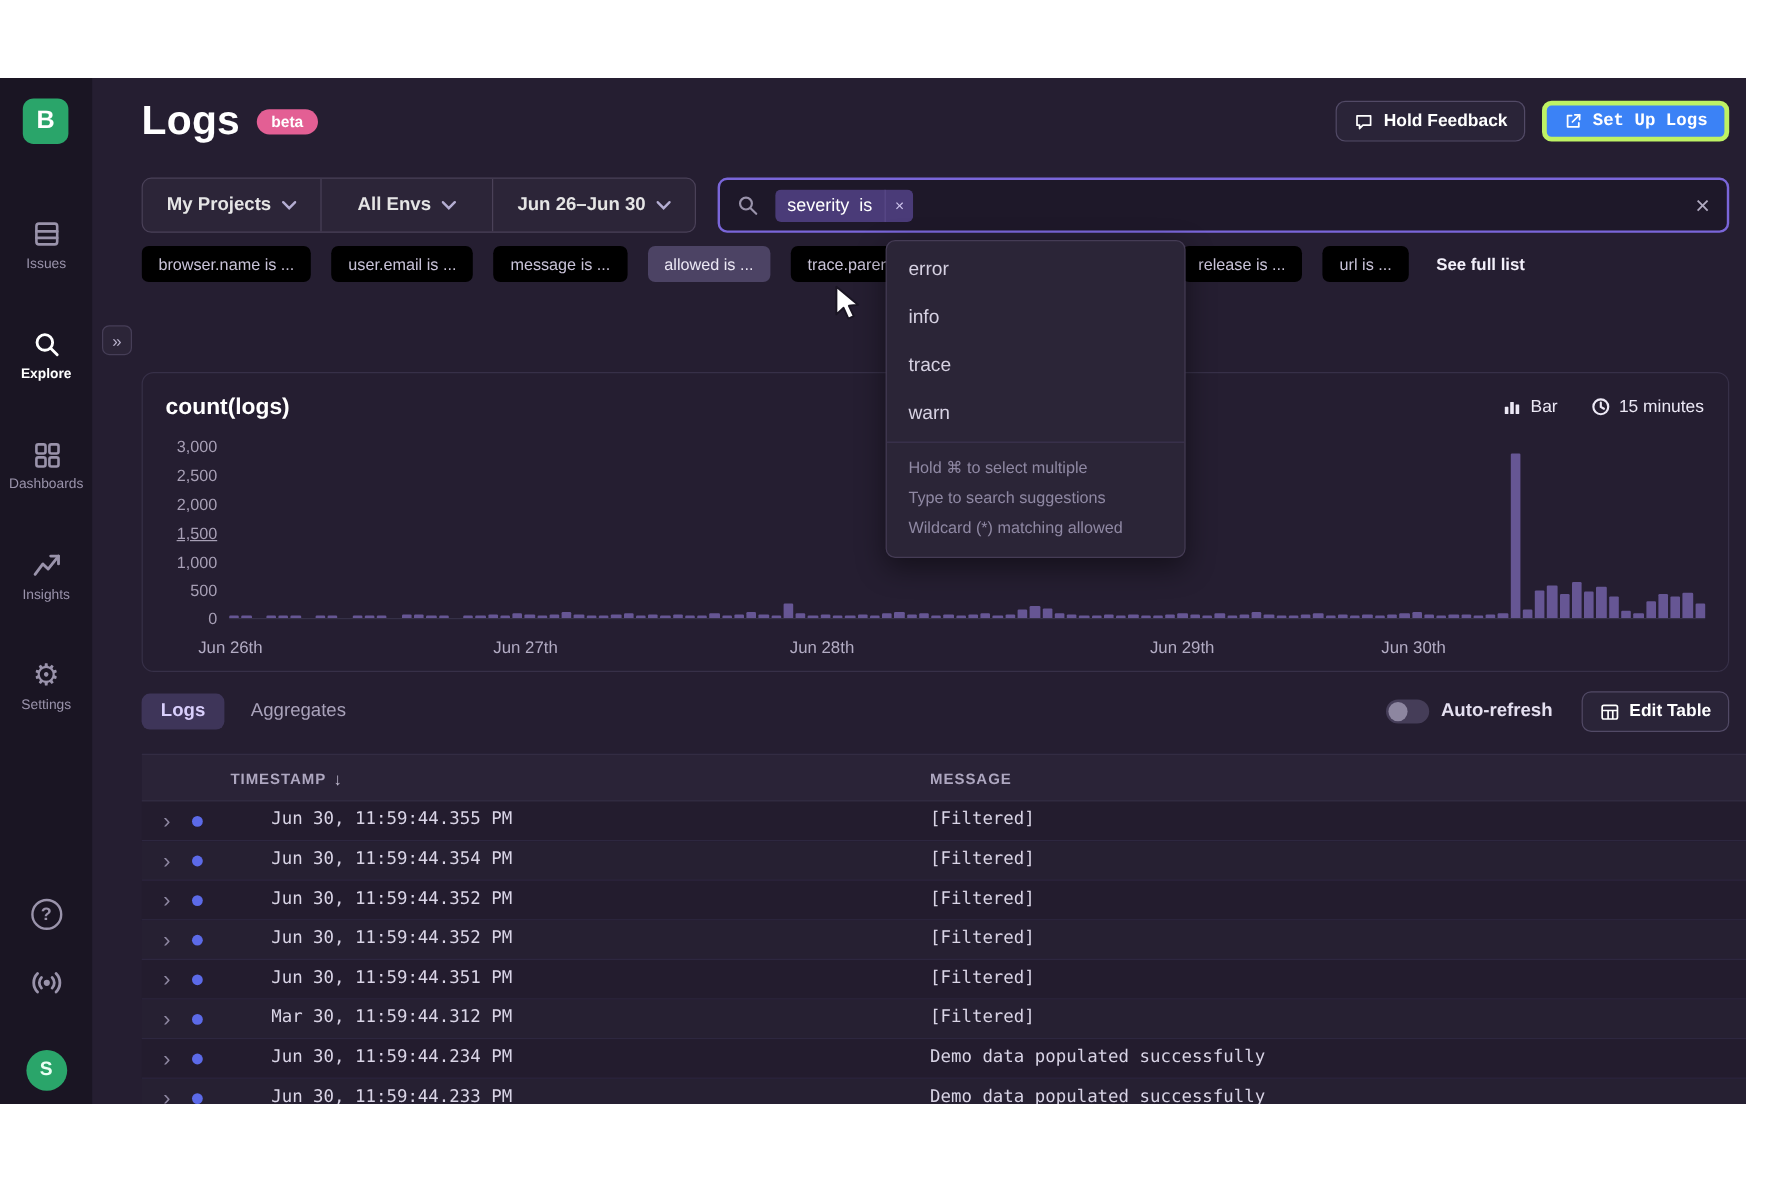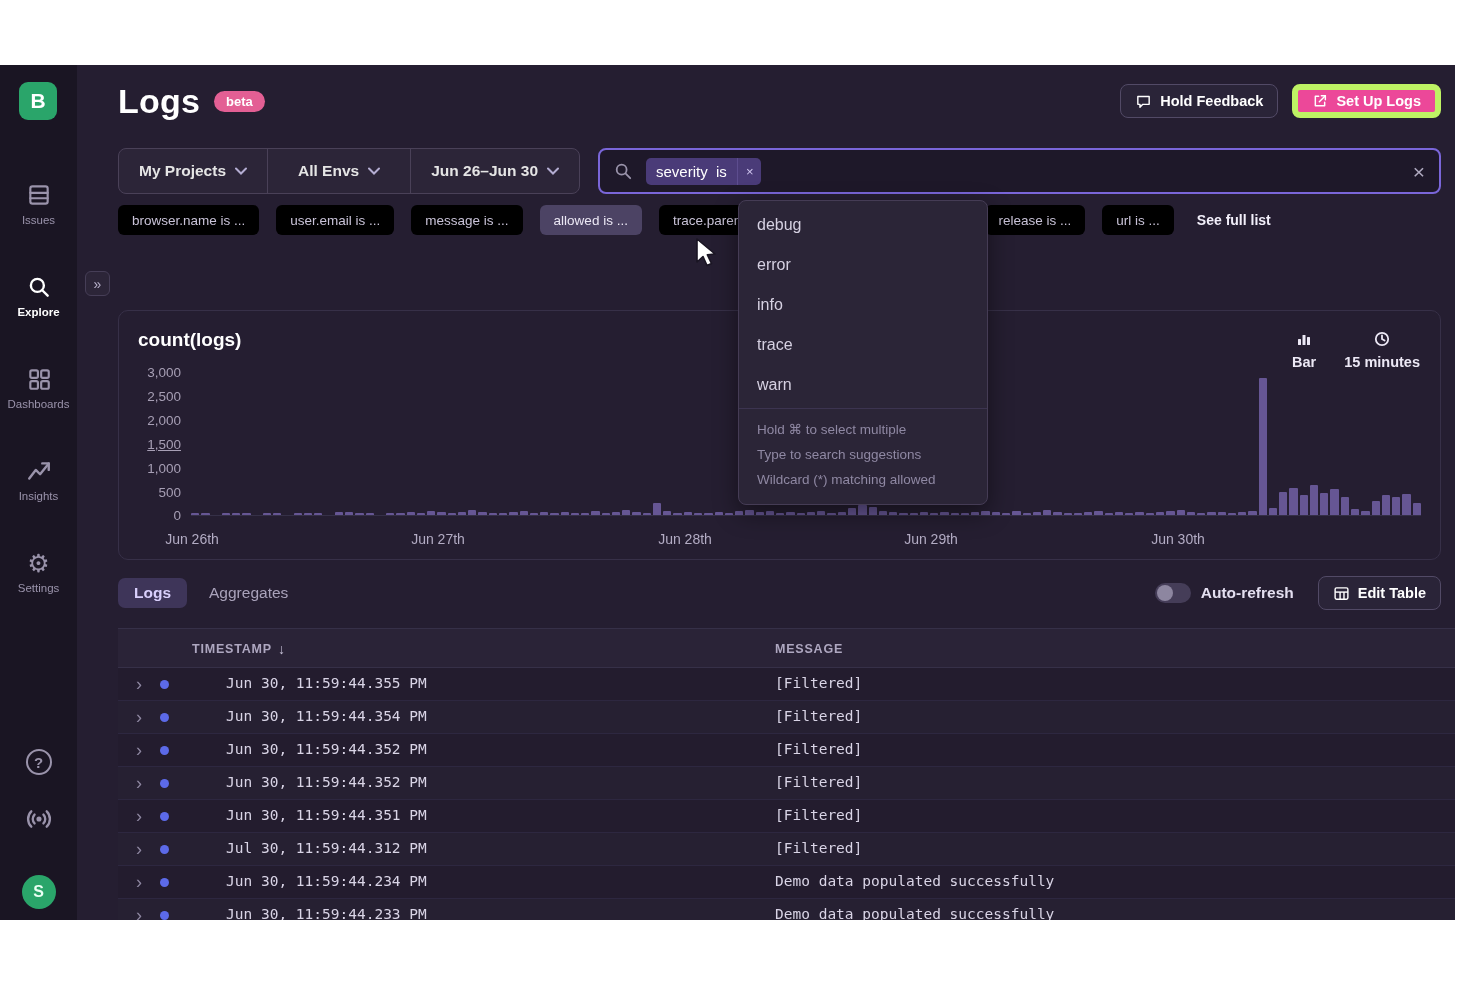--- a/index.html
+++ b/index.html
@@ -23,21 +23,21 @@
 
   
   .main { position:relative; flex:1; background:#251e31; overflow:hidden; }
 
   .page-header { position:absolute; left:41px; top:15px; right:14px; height:42px; display:flex; align-items:center; }
   .page-title { font-size:34px; font-weight:800; color:#ffffff; letter-spacing:0.2px; }
   .beta-badge { margin-left:14px; background:#e35f94; color:#fff; font-size:13px; font-weight:bold; padding:3px 12px; border-radius:12px; }
   .hdr-spacer { flex:1; }
   .btn { height:34px; border-radius:8px; display:inline-flex; align-items:center; gap:8px; padding:0 14px; font-size:14.5px; font-weight:bold; cursor:pointer; white-space:nowrap; }
   .btn-ghost { border:1px solid #524a66; background:#2a2438; color:#ffffff; }
-  .btn-primary { background:#ec4899; border:6px solid #bef264; color:#ffffff; margin-left:14px; }
+  .btn-primary { background:#3b82f6; border:4px solid #bef264; color:#ffffff; margin-left:14px;font-family:Liberation Mono, monospace; }
 
   
   .filter-row { position:absolute; left:41px; top:83px; right:14px; height:46px; display:flex; gap:18px; }
   .segmented { width:462px; flex:none; display:flex; align-items:stretch; background:#2c2538; border:1px solid #4a4158; border-radius:8px; overflow:hidden; }
   .segment { display:flex; align-items:center; gap:9px; padding:0 20px; font-size:15.5px; font-weight:bold; color:#e5e5e5; cursor:pointer; flex:1; justify-content:center; white-space:nowrap; }
   .segment + .segment { border-left:1px solid #4a4158; }
   .chev svg { display:block; }
   .search-bar { flex:1; display:flex; align-items:center; border:2px solid #7a66d9; border-radius:8px; background:#1e1829; padding:0 14px; }
   .token { display:flex; margin-left:14px; font-size:15px; border-radius:5px; overflow:hidden; }
   .token-main { background:#4a3b78; color:#fff; padding:5px 10px; }
@@ -50,21 +50,21 @@
   .chip { height:30px; display:inline-flex; align-items:center; padding:0 14px; border-radius:6px; background:#000000; color:#c9c3d8; font-size:13.5px; white-space:nowrap; cursor:pointer; flex:none; }
   .chip.selected { background:#4c4364; color:#ece8f5; }
   .see-full-list { background:transparent; font-weight:bold; color:#f2effa; font-size:14px; padding:0 6px; }
 
   .collapse-btn { position:absolute; left:8px; top:206px; width:25px; height:25px; border-radius:6px; background:#2c2538; border:1px solid #463e57; color:#b9b2cc; font-size:14px; display:flex; align-items:center; justify-content:center; cursor:pointer; }
 
   
   .chart-panel { position:absolute; left:41px; top:245px; width:1323px; height:250px; background:#251e31; border:1px solid #373048; border-radius:10px; z-index:1; }
   .chart-title { position:absolute; left:19px; top:18px; font-size:19px; font-weight:bold; color:#ffffff; }
   .chart-meta { position:absolute; right:20px; top:20px; display:flex; align-items:center; gap:28px; }
-  .meta-item { display:flex; align-items:center; gap:7px; font-size:14.5px; font-weight:bold; color:#ece8f5; cursor:pointer;flex-direction:column; }
+  .meta-item { display:flex; align-items:center; gap:7px; font-size:14.5px; font-weight:normal; color:#ece8f5; cursor:pointer; }
   .ytick { position:absolute; left:0; width:62px; text-align:right; font-size:13.5px; color:#a79fb5; }
   .xtick { position:absolute; width:90px; text-align:center; top:220px; font-size:14px; color:#b3acc4; }
   .chart-bars { position:absolute; left:72px; right:19px; top:62px; height:143px; display:flex; align-items:flex-end; gap:2px; border-bottom:1px solid #353047; }
   .bar { flex:1; background:#665694; border-radius:1px 1px 0 0; }
 
   
   .dropdown { position:absolute; left:661px; top:135px; width:250px; background:#2b2537; border:1px solid #453c55; border-radius:8px; box-shadow:0 8px 24px rgba(0,0,0,0.45); z-index:50; padding-top:4px; }
   .dd-item { height:40px; display:flex; align-items:center; padding:0 18px; font-size:16px; color:#d6d1e2; cursor:pointer; }
   .dd-hints { border-top:1px solid #3c3450; margin-top:3px; padding:8px 18px 12px; }
   .dd-hint { font-size:13.5px; color:#8f88a3; line-height:25px; white-space:nowrap; }
@@ -415,21 +415,21 @@
             <div class="bar" style="height: 14px;"></div>
             <div class="bar" style="height: 20px;"></div>
             <div class="bar" style="height: 18px;"></div>
             <div class="bar" style="height: 21px;"></div>
             <div class="bar" style="height: 12px;"></div>
           </div>
 
         <div class="xtick" style="left:28px;">Jun 26th</div>
         <div class="xtick" style="left:274px;">Jun 27th</div>
         <div class="xtick" style="left:521px;">Jun 28th</div>
-        <div class="xtick" style="left:767px;">Jun 29th</div>
+        <div class="xtick" style="left:803px;text-align:right;">Jun 29th</div>
         <div class="xtick" style="left:1014px;">Jun 30th</div>
       </div>
 
       <div class="tabs-row">
         <span class="tab-logs">Logs</span>
         <span class="tab-aggregates">Aggregates</span>
         <span class="tabs-spacer"></span>
         <span class="toggle">
             <span class="toggle-knob"></span>
           </span>
@@ -482,39 +482,38 @@
         </div>
         <div class="t-row">
           <span class="row-chevron">›</span>
           <span class="row-dot"></span>
           <span class="cell-mono cell-ts">Jun 30, 11:59:44.351 PM</span>
           <span class="cell-mono cell-msg">[Filtered]</span>
         </div>
         <div class="t-row alt">
           <span class="row-chevron">›</span>
           <span class="row-dot"></span>
-          <span class="cell-mono cell-ts">Jul 30, 11:59:44.312 PM</span>
+          <span class="cell-mono cell-ts">Mar 30, 11:59:44.312 PM</span>
           <span class="cell-mono cell-msg">[Filtered]</span>
         </div>
         <div class="t-row">
           <span class="row-chevron">›</span>
           <span class="row-dot"></span>
           <span class="cell-mono cell-ts">Jun 30, 11:59:44.234 PM</span>
           <span class="cell-mono cell-msg">Demo data populated successfully</span>
         </div>
         <div class="t-row alt">
           <span class="row-chevron">›</span>
           <span class="row-dot"></span>
           <span class="cell-mono cell-ts">Jun 30, 11:59:44.233 PM</span>
           <span class="cell-mono cell-msg">Demo data populated successfully</span>
         </div>
       </div>
 
       <div class="dropdown">
-        <div class="dd-item">debug</div>
         <div class="dd-item">error</div>
         <div class="dd-item">info</div>
         <div class="dd-item">trace</div>
         <div class="dd-item">warn</div>
         <div class="dd-hints">
           <div class="dd-hint">Hold ⌘ to select multiple</div>
           <div class="dd-hint">Type to search suggestions</div>
           <div class="dd-hint">Wildcard (*) matching allowed</div>
         </div>
       </div>

